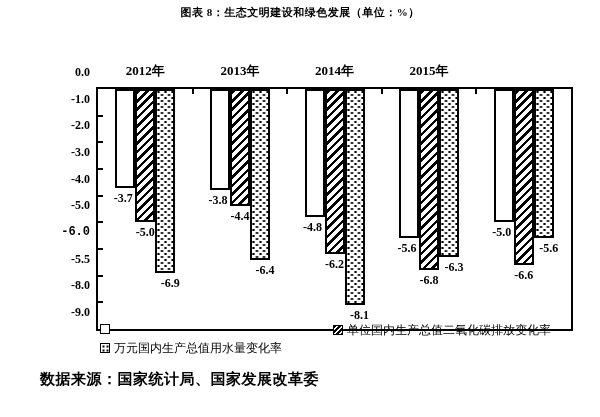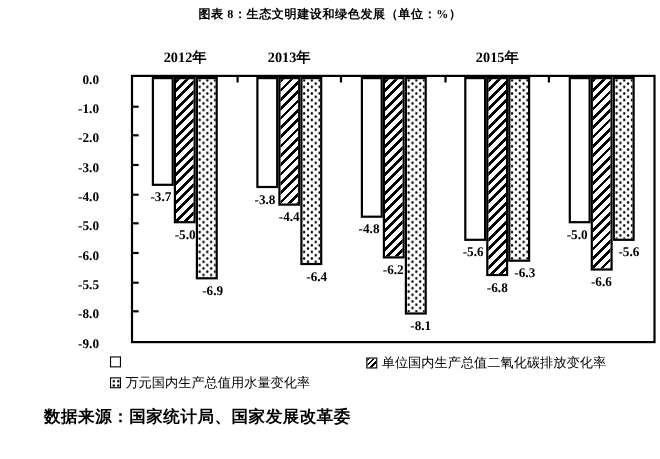--- a/index.html
+++ b/index.html
@@ -5,22 +5,22 @@
   html,body{margin:0;padding:0;background:#fff;}
   .canvas{
     position:relative;width:600px;height:417px;background:#ffffff;
     font-family:"Liberation Serif","DejaVu Serif",serif;color:#000;overflow:hidden;
   }
   .title{
     position:absolute;top:5px;left:0;width:100%;text-align:center;
     font-size:11px;font-weight:bold;letter-spacing:.5px;
   }
   .plot{
-    position:absolute;left:96px;top:68px;width:473px;height:240px;
-    border:2px solid #000;box-sizing:content-box;background:#fff;margin-left:23px;
+    position:absolute;left:96px;top:87px;width:473px;height:240px;
+    border:2px solid #000;box-sizing:content-box;background:#fff;
   }
   .bar{position:absolute;top:0;width:20px;box-sizing:border-box;border:2px solid #000;}
   .bar-plain{background:#ffffff;}
   .bar-hatch{
     background:repeating-linear-gradient(135deg,#000 0 2.5px,#fff 2.5px 6px);
   }
   .bar-dots{
     background-color:#fff;
     background-image:radial-gradient(#000 1px,transparent 1.4px),
                      radial-gradient(#000 1px,transparent 1.4px);
@@ -73,20 +73,21 @@
       <div class="bar bar-dots" style="left: 57.3px; width: 20px; height: 184px;"></div>
       <div class="val" style="left: 50.3px; top: 187px;">-6.9</div>
       <div class="year" style="left: 94.6px; width: 94.6px;">2013年</div>
       <div class="xtick" style="left: 93.6px;"></div>
       <div class="bar bar-plain" style="left: 111.9px; width: 20px; height: 101.333px;"></div>
       <div class="val" style="left: 97.9px; top: 104.333px;">-3.8</div>
       <div class="bar bar-hatch" style="left: 131.9px; width: 20px; height: 117.333px;"></div>
       <div class="val" style="left: 119.9px; top: 120.333px;">-4.4</div>
       <div class="bar bar-dots" style="left: 151.9px; width: 20px; height: 170.667px;"></div>
       <div class="val" style="left: 144.9px; top: 173.667px;">-6.4</div>
+      <div class="year" style="left: 189.2px; width: 94.6px;">2014年</div>
       <div class="xtick" style="left: 188.2px;"></div>
       <div class="bar bar-plain" style="left: 206.5px; width: 20px; height: 128px;"></div>
       <div class="val" style="left: 192.5px; top: 131px;">-4.8</div>
       <div class="bar bar-hatch" style="left: 226.5px; width: 20px; height: 165.333px;"></div>
       <div class="val" style="left: 214.5px; top: 168.333px;">-6.2</div>
       <div class="bar bar-dots" style="left: 246.5px; width: 20px; height: 216px;"></div>
       <div class="val" style="left: 239.5px; top: 219px;">-8.1</div>
       <div class="year" style="left: 283.8px; width: 94.6px;">2015年</div>
       <div class="xtick" style="left: 282.8px;"></div>
       <div class="bar bar-plain" style="left: 301.1px; width: 20px; height: 149.333px;"></div>
@@ -112,21 +113,21 @@
       <div class="ytick" style="top: 212.333px;"></div>
     </div>
 
   <div id="ylabs">
       <div class="ylab" style="top: 65px;">0.0</div>
       <div class="ylab" style="top: 91.6667px;">-1.0</div>
       <div class="ylab" style="top: 118.333px;">-2.0</div>
       <div class="ylab" style="top: 145px;">-3.0</div>
       <div class="ylab" style="top: 171.667px;">-4.0</div>
       <div class="ylab" style="top: 198.333px;">-5.0</div>
-      <div class="ylab" style="top: 225px;">-6.0</div>
+      <div class="ylab" style="top: 225px; font-family: Liberation Mono, monospace;">-6.0</div>
       <div class="ylab" style="top: 251.667px;">-5.5</div>
       <div class="ylab" style="top: 278.333px;">-8.0</div>
       <div class="ylab" style="top: 305px;">-9.0</div>
     </div>
 
   <div class="leg" style="left:100px;top:322px;">
     <span class="sw"></span>
   </div>
   <div class="leg" style="left:100px;top:340px;">
     <span class="sw sw-dots"></span><span>万元国内生产总值用水量变化率</span>

